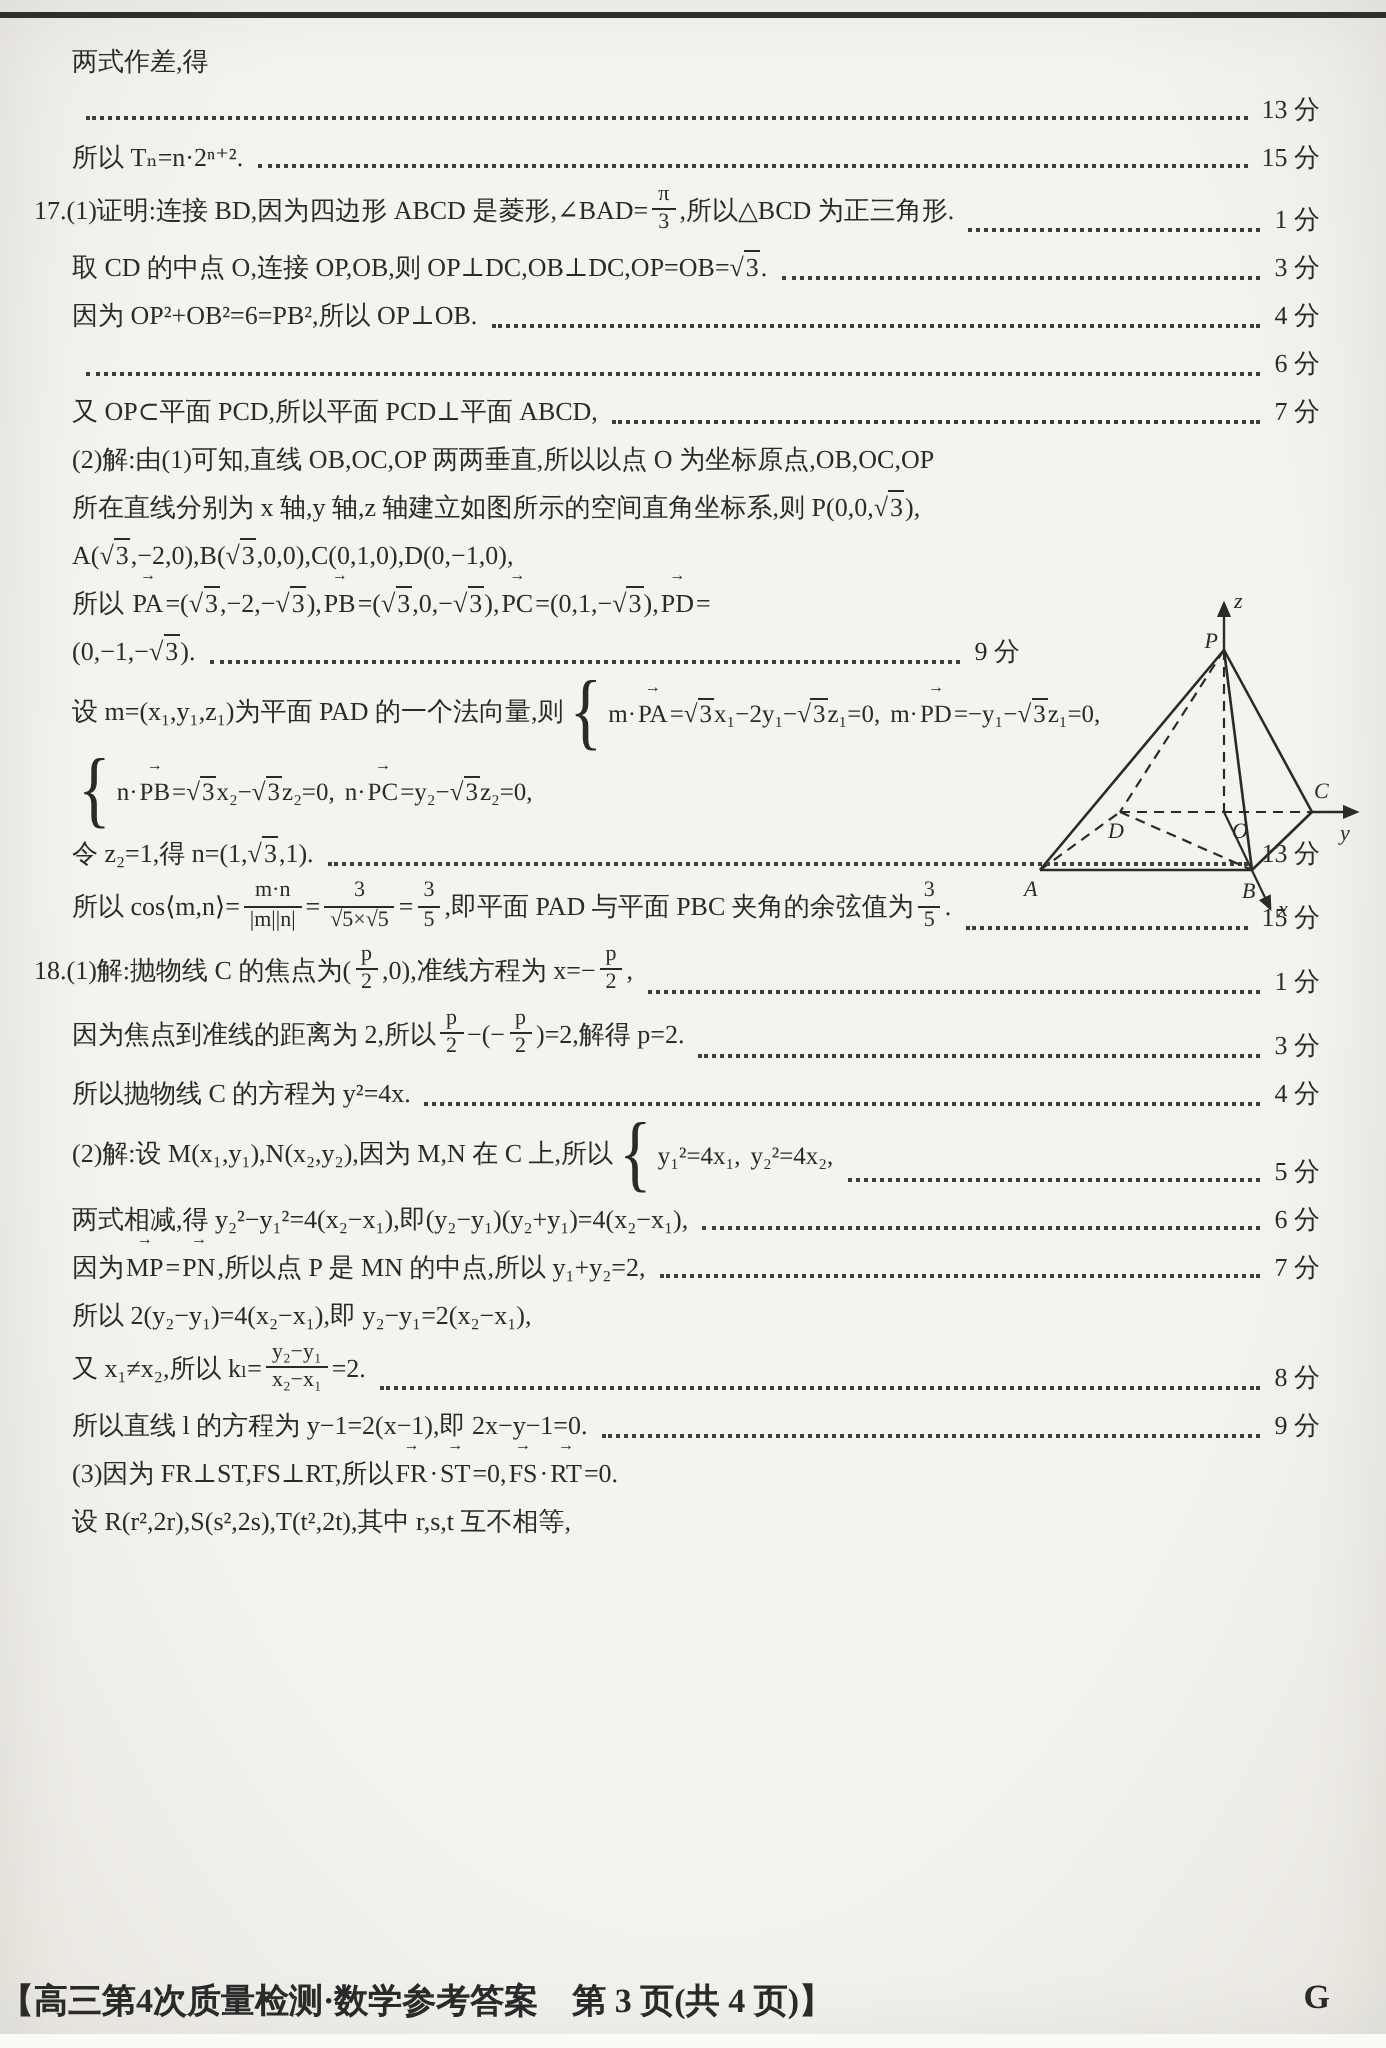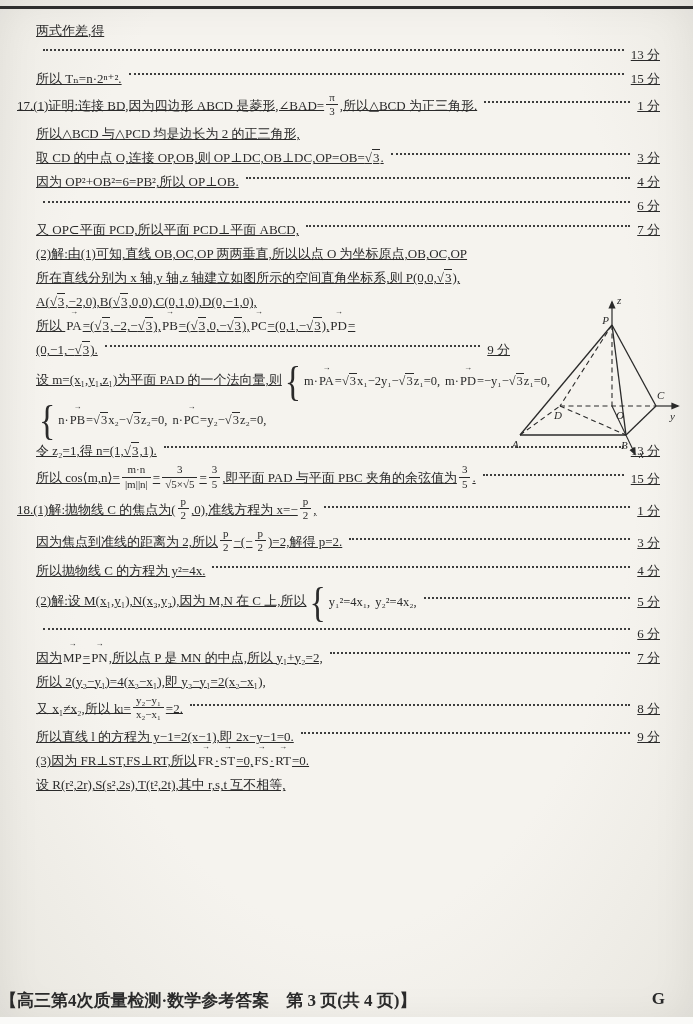--- a/index.html
+++ b/index.html
@@ -15,21 +15,21 @@
     color:#2a2a2a;
   }
   .scan-edge{position:absolute;top:6px;left:0;right:0;height:3px;background:#2e2e2e;}
   .bottom-strip{position:absolute;bottom:0;left:0;right:0;height:7px;background:#fafaf8;}
   .content{
     position:relative;
     padding:16px 33px 0 36px;
     font-size:13px;
     line-height:1.5;
   }
-  .line{display:flex;align-items:center;margin:4.5px 0;text-decoration:underline;}
+  .line{display:flex;align-items:flex-end;margin:4.5px 0;}
   .line.hang{margin-left:-19px;}
   .lc{white-space:nowrap;}
   .leader{
     flex:1 1 auto;min-width:8px;
     border-bottom:2px dotted #3d3d3d;
     margin:0 7px;
     transform:translateY(-4px);
   }
   .score{flex:0 0 auto;white-space:nowrap;}
   .t{}
@@ -83,23 +83,20 @@
         <span class="leader"></span>
         <span class="score">15 分</span>
       </div>
       <div class="line hang">
         <span class="lc"><span class="t">17.(1)证明:连接 BD,因为四边形 ABCD 是菱形,∠BAD=</span><span class="frac">
             <span class="n">π</span>
             <span class="d">3</span>
           </span><span class="t">,所以△BCD 为正三角形.</span></span>
         <span class="leader"></span>
         <span class="score">1 分</span>
-      </div>
-      <div class="line">
-        <span class="lc"><span class="t">所以△BCD 与△PCD 均是边长为 2 的正三角形,</span></span>
       </div>
       <div class="line">
         <span class="lc"><span class="t">取 CD 的中点 O,连接 OP,OB,则 OP⊥DC,OB⊥DC,OP=OB=</span><span class="sq">√<span class="r">3</span></span><span class="t">.</span></span>
         <span class="leader"></span>
         <span class="score">3 分</span>
       </div>
       <div class="line">
         <span class="lc"><span class="t">因为 OP²+OB²=6=PB²,所以 OP⊥OB.</span></span>
         <span class="leader"></span>
         <span class="score">4 分</span>
@@ -242,20 +239,21 @@
             <span class="cbrace">{</span>
             <span class="crows">
               <span class="crow"><span class="t">y₁²=4x₁,</span></span>
               <span class="crow"><span class="t">y₂²=4x₂,</span></span>
             </span>
           </span></span>
         <span class="leader"></span>
         <span class="score">5 分</span>
       </div>
       <div class="line">
+        <span class="lc"><span class="t">两式相减,得 y₂²−y₁²=4(x₂−x₁),即(y₂−y₁)(y₂+y₁)=4(x₂−x₁),</span></span>
         <span class="leader"></span>
         <span class="score">6 分</span>
       </div>
       <div class="line">
         <span class="lc"><span class="t">因为</span><span class="vec">MP</span><span class="t">=</span><span class="vec">PN</span><span class="t">,所以点 P 是 MN 的中点,所以 y₁+y₂=2,</span></span>
         <span class="leader"></span>
         <span class="score">7 分</span>
       </div>
       <div class="line">
         <span class="lc"><span class="t">所以 2(y₂−y₁)=4(x₂−x₁),即 y₂−y₁=2(x₂−x₁),</span></span>

